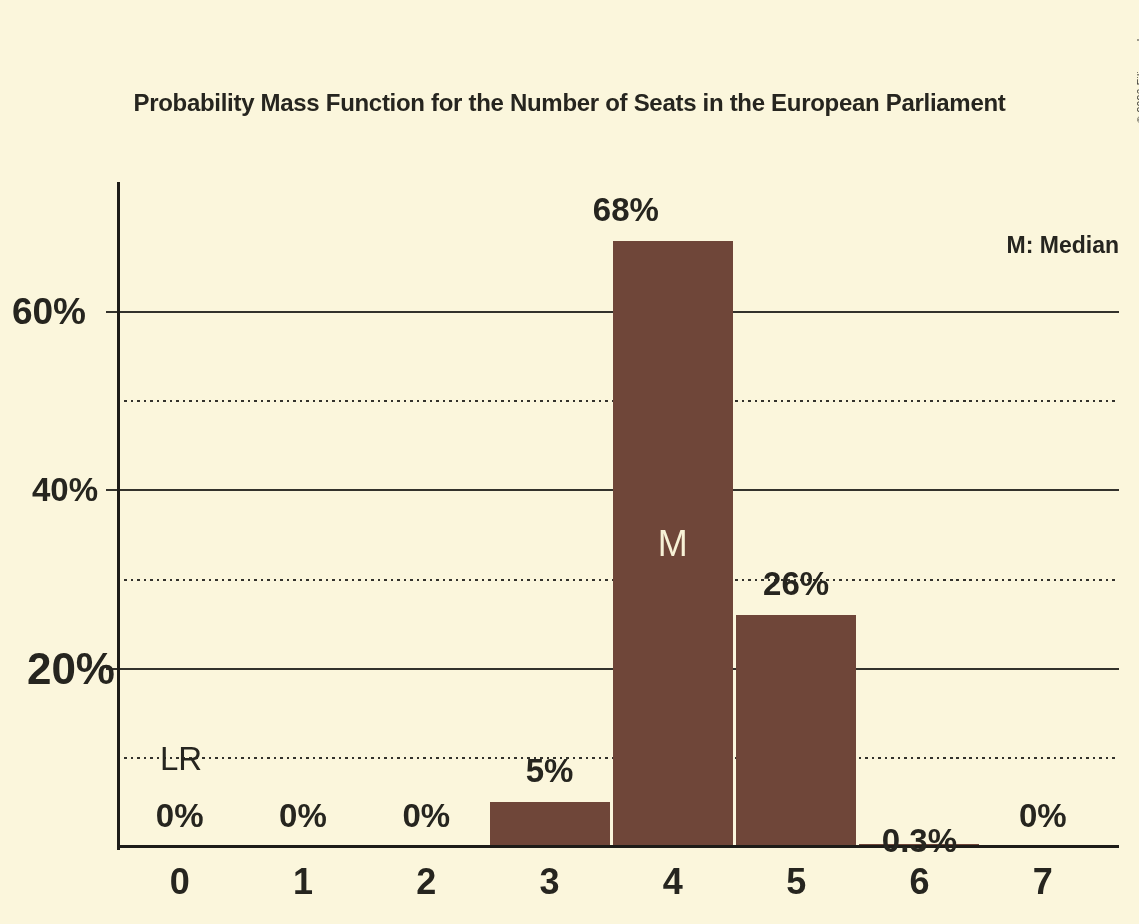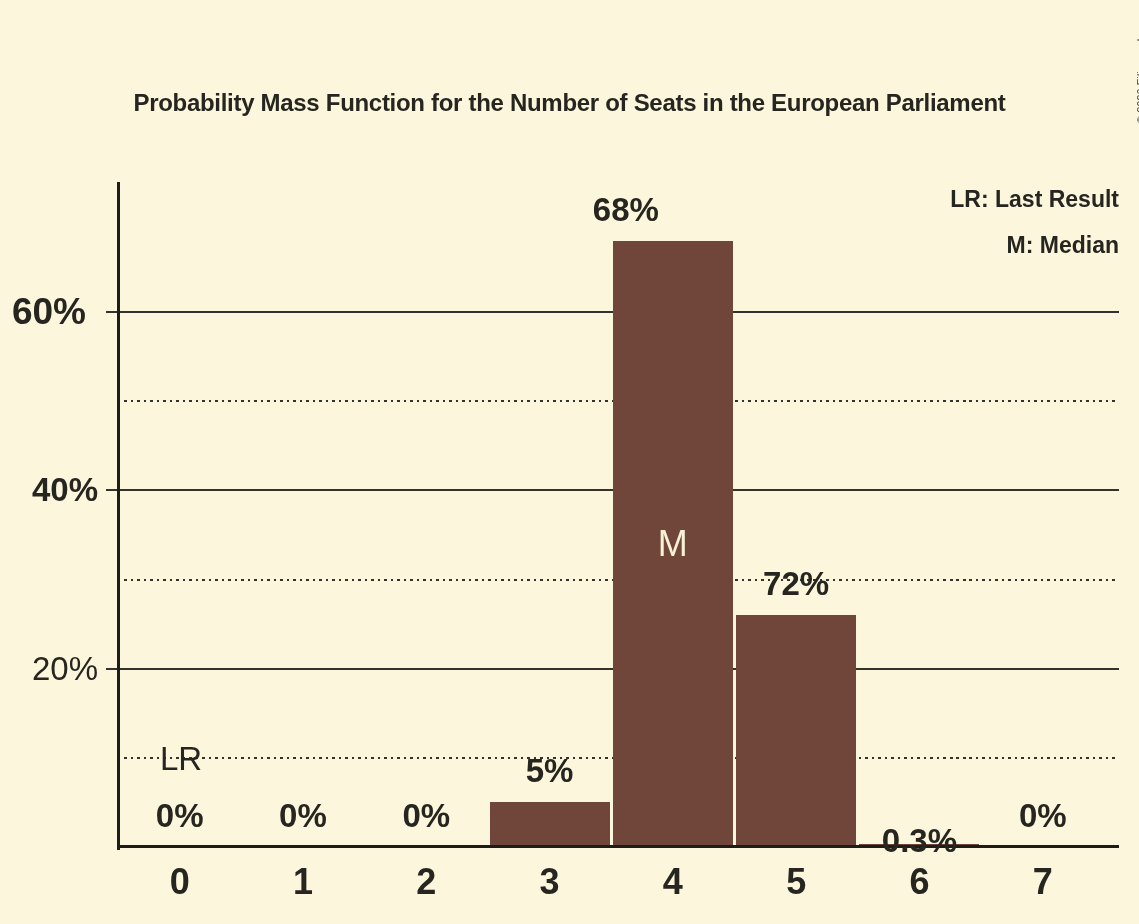--- a/index.html
+++ b/index.html
@@ -57,47 +57,46 @@
     letter-spacing: 0.2px;
   }
   #plot div { position: absolute; }
 </style>
 </head>
 <body>
 
 <div class="stage" style="background: rgb(251, 246, 220); color: rgb(38, 37, 31);">
   <div class="subtitle subtitle1">Probability Mass Function for the Number of Seats in the European Parliament</div>
 
-  <div class="legend-item legend-lr">LR: Last Result</div>
   <div class="legend-item legend-m">M: Median</div>
 
   <div class="copyright" style="color: rgb(68, 67, 61);">© 2026 Filip van Laenen</div>
 
   <div id="plot">
       <div style="left: 118px; top: 756.858px; width: 1001px; height: 2px; background: repeating-linear-gradient(90deg, rgb(51, 50, 44) 0px, rgb(51, 50, 44) 2.5px, transparent 2.5px, transparent 6.5px);"></div>
       <div style="left: 118px; top: 578.574px; width: 1001px; height: 2px; background: repeating-linear-gradient(90deg, rgb(51, 50, 44) 0px, rgb(51, 50, 44) 2.5px, transparent 2.5px, transparent 6.5px);"></div>
       <div style="left: 118px; top: 400.29px; width: 1001px; height: 2px; background: repeating-linear-gradient(90deg, rgb(51, 50, 44) 0px, rgb(51, 50, 44) 2.5px, transparent 2.5px, transparent 6.5px);"></div>
       <div style="left: 106px; top: 667.716px; width: 1013px; height: 2px; background: rgb(51, 50, 44);"></div>
       <div style="left: 106px; top: 489.432px; width: 1013px; height: 2px; background: rgb(51, 50, 44);"></div>
       <div style="left: 106px; top: 311.147px; width: 1013px; height: 2px; background: rgb(51, 50, 44);"></div>
-      <div style="left: 0px; top: 650.716px; width: 98px; text-align: right; font-size: 33px; font-weight: 400; line-height: 36px;">20%</div>
+      <div style="left: 0px; top: 650.716px; width: 98px; text-align: right; font-size: 44px; font-weight: 700; line-height: 36px; padding-left: 17px;">20%</div>
       <div style="left: 0px; top: 472.432px; width: 98px; text-align: right; font-size: 33px; font-weight: 700; line-height: 36px;">40%</div>
       <div style="left: 0px; top: 294.147px; width: 98px; text-align: center; font-size: 37px; font-weight: 700; line-height: 36px;">60%</div>
       <div style="left: 489.55px; top: 802.429px; width: 120px; height: 44.571px; background: rgb(111, 70, 57);"></div>
       <div style="left: 612.85px; top: 240.834px; width: 120px; height: 606.166px; background: rgb(111, 70, 57);"></div>
       <div style="left: 736.15px; top: 615.231px; width: 120px; height: 231.769px; background: rgb(111, 70, 57);"></div>
       <div style="left: 859.45px; top: 844.326px; width: 120px; height: 2.67426px; background: rgb(111, 70, 57);"></div>
       <div style="left: 117px; top: 182px; width: 3px; height: 668px; background: rgb(29, 28, 24);"></div>
       <div style="left: 117px; top: 845px; width: 1002px; height: 3px; background: rgb(29, 28, 24);"></div>
       <div style="left: 99.65px; top: 799px; width: 160px; text-align: center; font-size: 33px; font-weight: 700; line-height: 34px;">0%</div>
       <div style="left: 222.95px; top: 799px; width: 160px; text-align: center; font-size: 33px; font-weight: 700; line-height: 34px;">0%</div>
       <div style="left: 346.25px; top: 799px; width: 160px; text-align: center; font-size: 33px; font-weight: 700; line-height: 34px;">0%</div>
       <div style="left: 469.55px; top: 754.429px; width: 160px; text-align: center; font-size: 33px; font-weight: 700; line-height: 34px;">5%</div>
       <div style="left: 592.85px; top: 192.834px; width: 160px; font-size: 33px; font-weight: 700; line-height: 34px;">68%</div>
-      <div style="left: 716.15px; top: 567.231px; width: 160px; text-align: center; font-size: 33px; font-weight: 700; line-height: 34px;">72%</div>
+      <div style="left: 716.15px; top: 567.231px; width: 160px; text-align: center; font-size: 33px; font-weight: 700; line-height: 34px;">26%</div>
       <div style="left: 839.45px; top: 824px; width: 160px; text-align: center; font-size: 33px; font-weight: 700; line-height: 34px;">0.3%</div>
       <div style="left: 962.75px; top: 799px; width: 160px; text-align: center; font-size: 33px; font-weight: 700; line-height: 34px;">0%</div>
       <div style="left: 119.65px; top: 862px; width: 120px; text-align: center; font-size: 36px; font-weight: 700; line-height: 40px;">0</div>
       <div style="left: 242.95px; top: 862px; width: 120px; text-align: center; font-size: 36px; font-weight: 700; line-height: 40px;">1</div>
       <div style="left: 366.25px; top: 862px; width: 120px; text-align: center; font-size: 36px; font-weight: 700; line-height: 40px;">2</div>
       <div style="left: 489.55px; top: 862px; width: 120px; text-align: center; font-size: 36px; font-weight: 700; line-height: 40px;">3</div>
       <div style="left: 612.85px; top: 862px; width: 120px; text-align: center; font-size: 36px; font-weight: 700; line-height: 40px;">4</div>
       <div style="left: 736.15px; top: 862px; width: 120px; text-align: center; font-size: 36px; font-weight: 700; line-height: 40px;">5</div>
       <div style="left: 859.45px; top: 862px; width: 120px; text-align: center; font-size: 36px; font-weight: 700; line-height: 40px;">6</div>
       <div style="left: 982.75px; top: 862px; width: 120px; text-align: center; font-size: 36px; font-weight: 700; line-height: 40px;">7</div>

